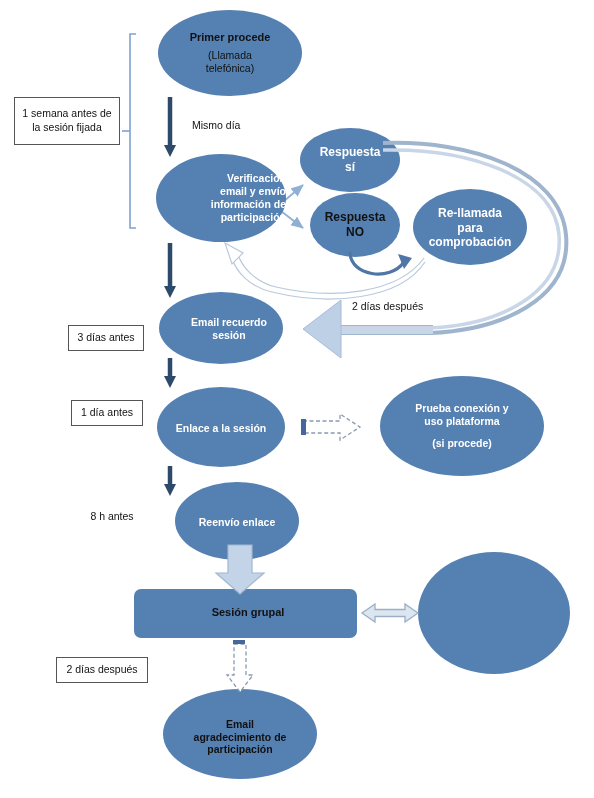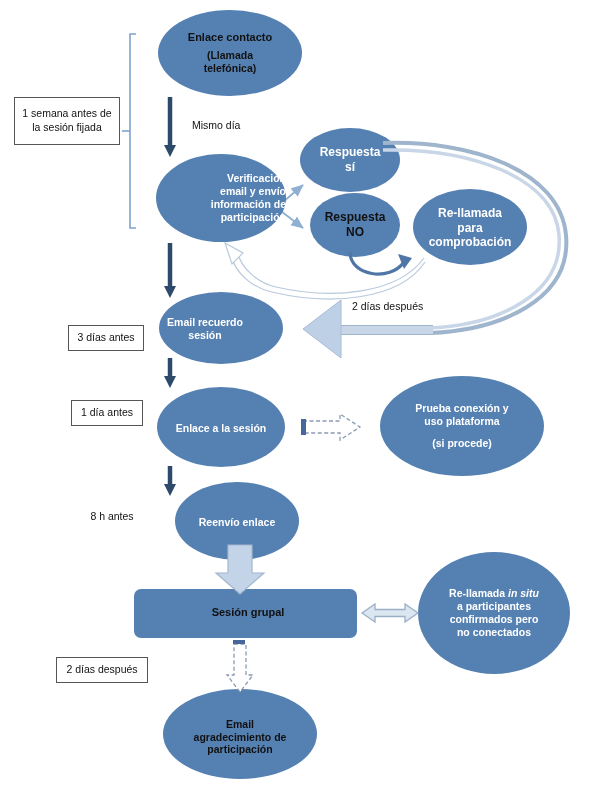--- a/index.html
+++ b/index.html
@@ -30,21 +30,21 @@
     flex-direction: column;
     align-items: center;
     justify-content: center;
     text-align: center;
     pointer-events: none;
     line-height: 1.22;
   }
   .lbl-line { display: block; white-space: nowrap; }
   .txt-white { color: #ffffff; font-weight: bold; }
   .txt-dark  { color: #111111; font-weight: bold; }
-  .txt-dark-reg { color: #111111; font-weight: bold; }
+  .txt-dark-reg { color: #111111; font-weight: normal; }
   .sz-10 { font-size: 12px; }
   .sz-105 { font-size: 10.5px; }
   .sz-11 { font-size: 11px; }
   .italic { font-style: italic; }
   .gap { height: 9px; }
 
   .tag-box {
     position: absolute;
     box-sizing: border-box;
     border: 1px solid #555555;
@@ -178,21 +178,21 @@
       <path d="M362,613 L375,604 L375,609.5 L405,609.5 L405,604 L418,613 L405,622 L405,616.5 L375,616.5 L375,622 Z" fill="#dce6f1" stroke="#9aafc7" stroke-width="1.3"></path>
     </g>
 
     <g>
       <path d="M234,644 L246,644 L246,675 L253,675 L240,692 L227,675 L234,675 Z" fill="#ffffff" stroke="#8a9bb2" stroke-width="1.3" stroke-dasharray="4,2.5"></path>
       <rect x="233" y="640" width="12" height="4" fill="#46679a"></rect>
     </g>
   </svg>
 
   <div class="node-label" style="left:158px; top:18px; width:144px; height:70px;">
-    <span class="lbl-line txt-dark sz-11">Enlace contacto</span>
+    <span class="lbl-line txt-dark sz-11">Primer procede</span>
     <span class="lbl-line txt-dark-reg sz-105" style="margin-top:5px;">(Llamada</span>
     <span class="lbl-line txt-dark-reg sz-105">telefónica)</span>
   </div>
 
   <div class="node-label" style="left:156px; top:163px; width:130px; height:70px;align-items:flex-end;">
     <span class="lbl-line txt-white sz-105">Verificación</span>
     <span class="lbl-line txt-white sz-105">email y envío</span>
     <span class="lbl-line txt-white sz-105">información de</span>
     <span class="lbl-line txt-white sz-105">participación</span>
   </div>
@@ -206,21 +206,21 @@
     <span class="lbl-line txt-dark sz-10">Respuesta</span>
     <span class="lbl-line txt-dark sz-10">NO</span>
   </div>
 
   <div class="node-label" style="left:413px; top:203px; width:114px; height:50px;">
     <span class="lbl-line txt-white sz-10">Re-llamada</span>
     <span class="lbl-line txt-white sz-10">para</span>
     <span class="lbl-line txt-white sz-10">comprobación</span>
   </div>
 
-  <div class="node-label" style="left:143px; top:309px; width:124px; height:40px;">
+  <div class="node-label" style="left:167px; top:309px; width:124px; height:40px;">
     <span class="lbl-line txt-white sz-105">Email recuerdo</span>
     <span class="lbl-line txt-white sz-105">sesión</span>
   </div>
 
   <div class="node-label" style="left:157px; top:417px; width:128px; height:22px;">
     <span class="lbl-line txt-white sz-105">Enlace a la sesión</span>
   </div>
 
   <div class="node-label" style="left:382px; top:393px; width:160px; height:66px;">
     <span class="lbl-line txt-white sz-105">Prueba conexión y</span>
@@ -230,26 +230,20 @@
   </div>
 
   <div class="node-label" style="left:175px; top:511px; width:124px; height:22px;">
     <span class="lbl-line txt-white sz-105">Reenvío enlace</span>
   </div>
 
   <div class="node-label" style="left:134px; top:602px; width:228px; height:22px;">
     <span class="lbl-line txt-dark sz-11">Sesión grupal</span>
   </div>
 
-  <div class="node-label" style="left:418px; top:581px; width:152px; height:64px;">
-    <span class="lbl-line txt-white sz-105"><span>Re-llamada </span><span class="italic">in situ</span></span>
-    <span class="lbl-line txt-white sz-105">a participantes</span>
-    <span class="lbl-line txt-white sz-105">confirmados pero</span>
-    <span class="lbl-line txt-white sz-105">no conectados</span>
-  </div>
 
   <div class="node-label" style="left:163px; top:712px; width:154px; height:50px;">
     <span class="lbl-line txt-dark sz-105">Email</span>
     <span class="lbl-line txt-dark sz-105">agradecimiento de</span>
     <span class="lbl-line txt-dark sz-105">participación</span>
   </div>
 
   <div class="tag-box" style="left:14px; top:97px; width:106px; height:48px; flex-direction:column;">
     <span>1 semana antes de</span>
     <span>la sesión fijada</span>

